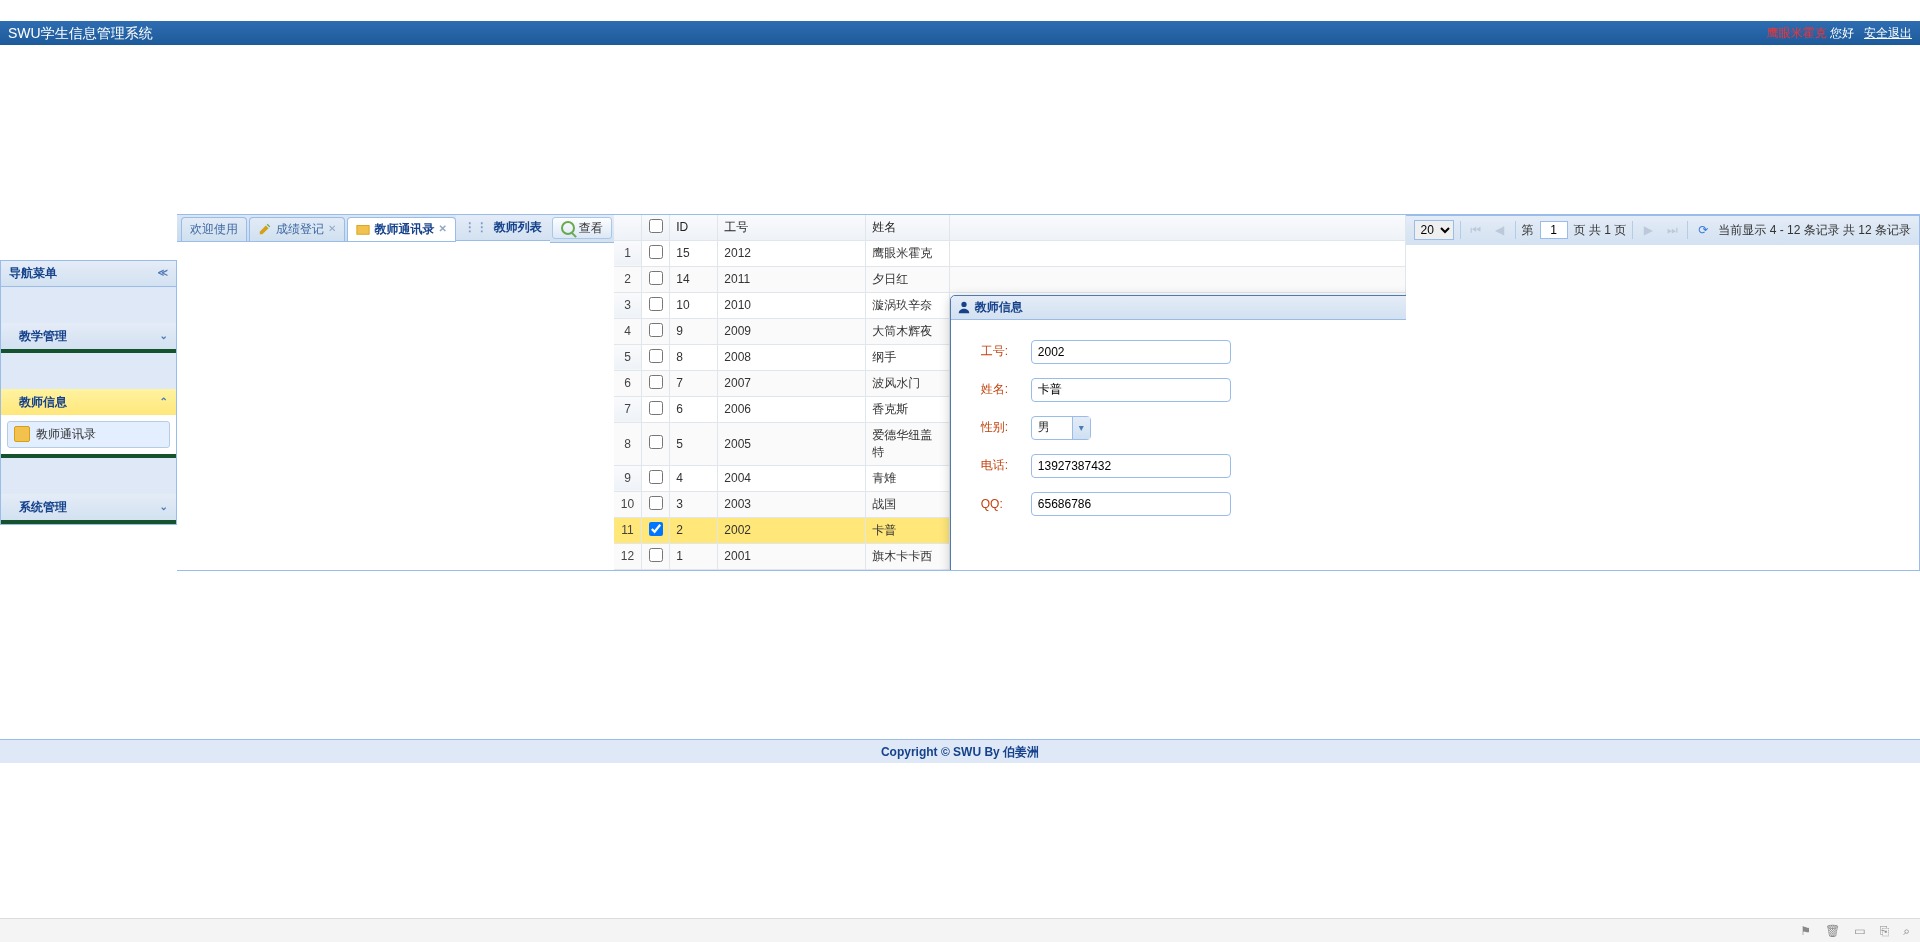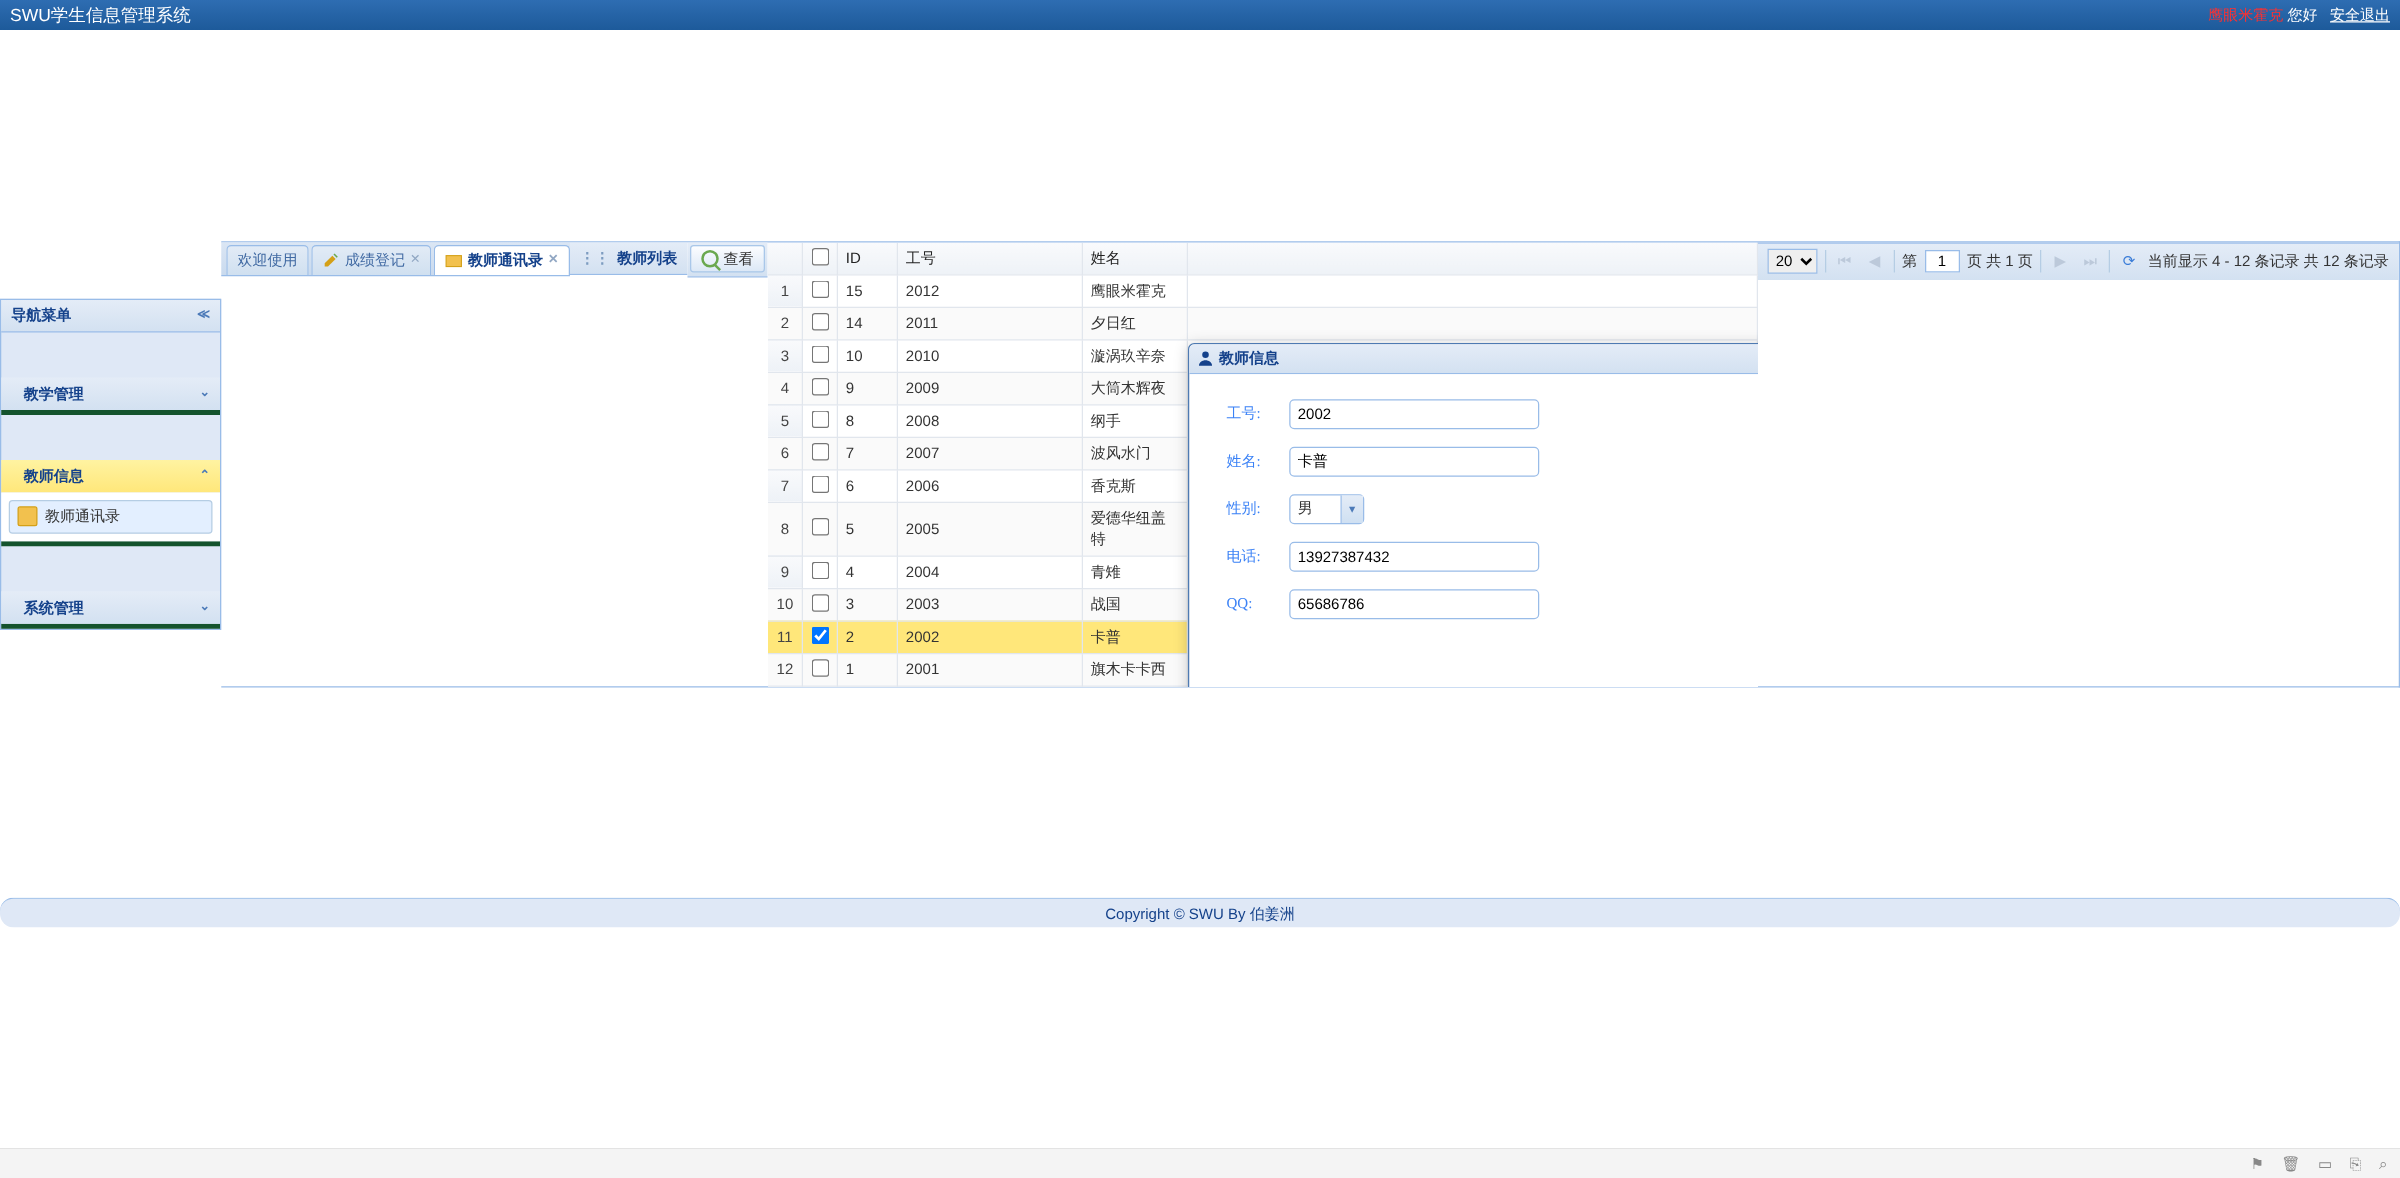--- a/index.html
+++ b/index.html
@@ -1,18 +1,18 @@
 <!DOCTYPE html>
 <html><head>
 <meta charset="utf-8">
 <style>
 * { box-sizing: border-box; margin: 0; padding: 0; }
 body { font-family: Arial, "Microsoft YaHei", sans-serif; font-size: 12px; color: #333; background: #fff; overflow: hidden; }
 
-.header { background: linear-gradient(#2e6db2, #1d5a9a); color: #fff; height: 24px; line-height: 24px; padding: 0 8px; display: flex; justify-content: space-between; }
+.header { background: linear-gradient(#2e6db2, #1d5a9a); color: #fff; height: 24px; line-height: 24px; padding: 0 8px; display: flex; justify-content: space-between; margin-top: 21px; }
 .header .title { font-size: 14px; }
 .header .right { font-size: 12px; }
 .header .right .username { color: #ff3030; }
 .header .right a { color: #fff; text-decoration: underline; cursor: pointer; }
 
 .body { display: flex; height: 694px; align-items: center; }
 
 .sidebar { width: 177px; border: 1px solid #99bce8; background: #dfe8f6; display: flex; flex-direction: column; }
 .panel-header { background: linear-gradient(#e4ecf7, #d3e1f1); border-bottom: 1px solid #99bce8; height: 26px; line-height: 26px; padding: 0 8px; font-weight: bold; color: #15428b; display: flex; justify-content: space-between; align-items: center; }
 .panel-header .collapse { color: #4c7ab8; cursor: pointer; font-size: 10px; }
@@ -52,31 +52,31 @@
 input[type=checkbox] { width: 14px; height: 14px; }
 
 .pager { height: 30px; background: linear-gradient(#e4ecf7, #d3e1f1); border-top: 1px solid #99bce8; display: flex; align-items: center; padding: 0 8px; gap: 6px; color: #333; }
 .pager select, .pager input { border: 1px solid #99bce8; font-size: 12px; padding: 1px 2px; }
 .pager input { width: 28px; text-align: center; }
 .pager .pbtn { width: 18px; height: 18px; display: flex; align-items: center; justify-content: center; color: #6b8ab8; cursor: pointer; }
 .pager .pbtn.disabled { color: #bcc9da; }
 .pager .sep { width: 1px; height: 18px; background: #b5cde4; }
 .pager .info { margin-left: auto; }
 
-.footer { height: 24px; line-height: 24px; text-align: center; background: #dfe8f6; border-top: 1px solid #99bce8; font-weight: normal; color: #15428b; border-radius: 11px; }
+.footer { height: 24px; line-height: 24px; text-align: center; background: #dfe8f6; border-top: 1px solid #99bce8; font-weight: bold; color: #15428b; }
 
 
 .dialog { position: absolute; left: 336px; top: 80px; width: 830px; height: 530px; background: #fff; border: 1px solid #4e7ab2; border-radius: 5px; box-shadow: 0 2px 12px rgba(0,0,0,0.2); display: flex; flex-direction: column; }
 .dlg-head { height: 24px; background: linear-gradient(#e4ecf7, #d3e1f1); border-bottom: 1px solid #99bce8; display: flex; align-items: center; padding: 0 6px; font-weight: bold; color: #15428b; border-radius: 5px 5px 0 0; }
 .dlg-head .dlg-title { display: flex; align-items: center; gap: 4px; }
 .dlg-head .dlg-close { margin-left: auto; width: 16px; height: 16px; background: #e05a3a; border-radius: 3px; color: #fff; display: flex; align-items: center; justify-content: center; font-size: 11px; cursor: pointer; }
 .dlg-body { flex: 1; padding: 20px 30px; display: flex; gap: 40px; }
 .form { display: flex; flex-direction: column; gap: 14px; }
 .frow { display: flex; align-items: center; gap: 10px; }
-.frow label { width: 40px; text-align: left; color: #3b82f6; font-family: Liberation Serif, serif; }
+.frow label { width: 40px; text-align: left; color: #c2410c; }
 .frow input, .frow .combo { width: 200px; height: 24px; border: 1px solid #99bce8; border-radius: 4px; padding: 0 6px; font-size: 12px; }
 .frow .combo { width: 60px; display: flex; align-items: center; justify-content: space-between; background: #fff; padding: 0 0 0 6px;}
 .frow .combo .arrow { width: 18px; height: 22px; background: linear-gradient(#e4ecf7,#cfe0f2); border-left: 1px solid #99bce8; display: flex; align-items:center; justify-content:center; color:#4c7ab8; font-size:10px; }
 .photo-wrap { width: 245px; height: 330px; border: 1px solid #ddd; padding: 2px;}
 .photo { width: 100%; height: 100%; background: linear-gradient(#6fa8dc 0%, #9fc5e8 40%, #d0e0f0 40%, #d0e0f0 100%); border: 8px solid #d4b24a; box-sizing: border-box; display:flex; align-items:center; justify-content:center; }
 .figure { width: 120px; height: 230px; background: #f2f2f2; border-radius: 60px 60px 20px 20px; position: relative; }
 .figure::before { content:''; position:absolute; top:-10px; left:30px; width:60px; height:60px; background:#c9a27a; border-radius:50%; }
 
 .statusbar { position: fixed; bottom: 0; right: 0; height: 24px; display: flex; align-items: center; gap: 14px; padding: 0 10px; color: #888; background:#f4f4f4; border-top:1px solid #ddd; width:100%; justify-content:flex-end;}
 </style>

